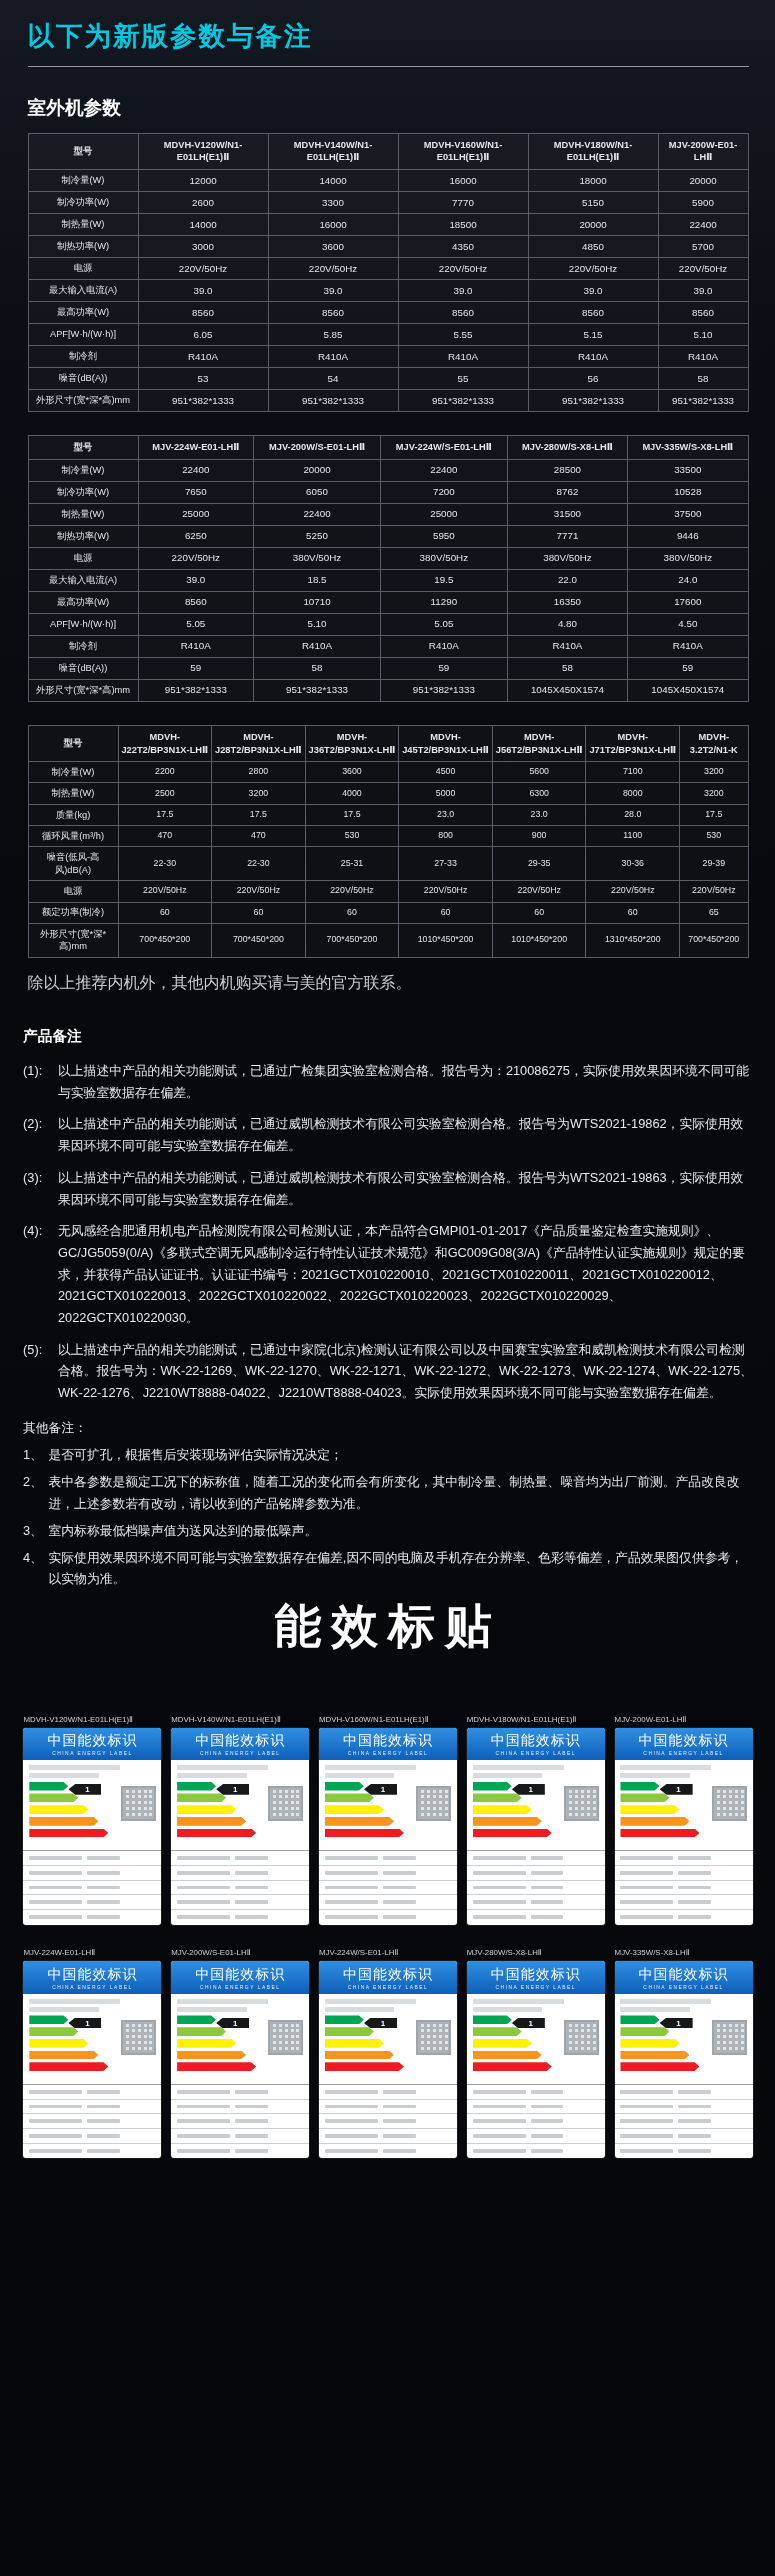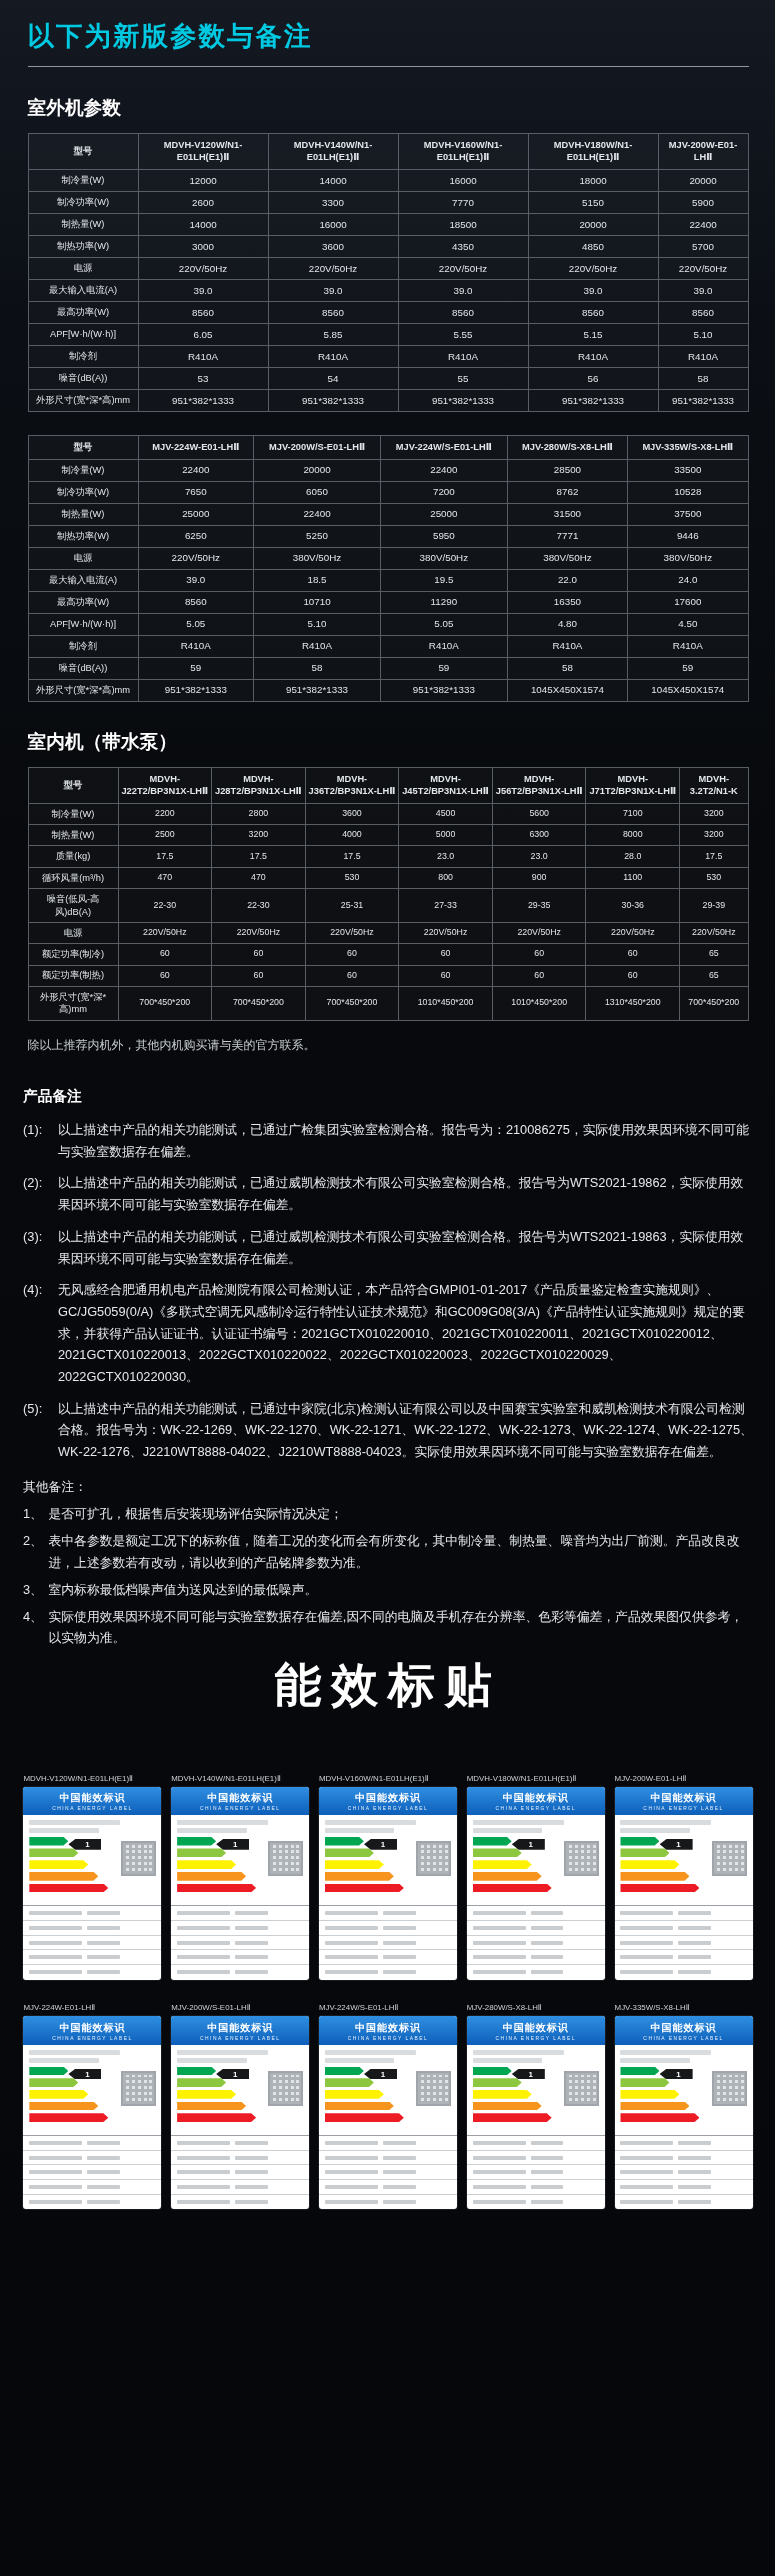--- a/index.html
+++ b/index.html
@@ -13,38 +13,38 @@
   .sec-heading{color:#fff;font-size:18.7px;font-weight:700;margin:27.5px 27.5px 11.8px}
   .spec-table{margin:0 27.5px 23.6px}
   .spec-table table{width:100%;border-collapse:collapse;background:rgba(255,255,255,.03)}
   .spec-table th,.spec-table td{border:1px solid #585d66;color:#e3e6ea;font-weight:400;text-align:center;
        vertical-align:middle;padding:3.9px 2.9px;font-size:9.8px;line-height:1.35}
   .spec-table thead th{font-size:9.3px;padding:4.9px 2px;font-weight:600}
   .spec-table tbody th{font-size:9.3px}
   .outdoor-table table tr > *:first-child{width:110px}
   .indoor-table th,.indoor-table td{font-size:8.8px}
   .indoor-table table tr > *:first-child{width:90px}
-  .footnote{color:#c9cdd1;font-size:12px;margin:-7.9px 27.5px 25.5px}
+  .footnote{color:#c9cdd1;font-size:16px;margin:-7.9px 27.5px 25.5px}
   .notes{margin:33px 23px 0}
   .notes-heading{font-size:14.7px;font-weight:700;color:#fff;margin-bottom:13.7px}
   .note-item{display:flex;font-size:12.8px;line-height:1.7;color:#e6e9ec;margin-bottom:9.8px}
   .note-item .marker{flex:0 0 35px}
   .note-item .text{flex:1}
   .other-heading{font-size:12.8px;color:#e6e9ec;margin:15.7px 0 7.9px}
   .other-item{display:flex;font-size:12.8px;line-height:1.65;color:#e6e9ec;margin-bottom:5.9px}
   .other-item .marker{flex:0 0 25.5px}
   .other-item .text{flex:1}
   .energy{}
   .energy-heading{font-size:47px;font-weight:700;color:#fff;text-align:center;letter-spacing:9.8px;margin-bottom:57px}
   .label-grid{display:flex;justify-content:center;gap:9.8px;margin:0 17.7px 23.6px}
   .label-card{width:138px}
   .label-caption{font-size:7.9px;color:#cfd3d7;margin-bottom:3.9px;white-space:nowrap;overflow:hidden}
   .label-body{background:#fff;border-radius:2.9px;overflow:hidden;box-shadow:0 0 0 1px rgba(255,255,255,.08)}
   .label-head{background:linear-gradient(180deg,#2f8fe2,#0d5fb9);padding:4.9px 2px 3.9px;text-align:center}
-  .label-title{color:#fff;font-size:10px;font-weight:700;letter-spacing:1px}
+  .label-title{color:#fff;font-size:14px;font-weight:400;letter-spacing:1px}
   .label-subtitle{color:#e8f2fc;font-size:4.9px;letter-spacing:1.5px;margin-top:1px}
   .label-mid{position:relative;height:90px;padding:4.9px 5.9px 0}
   .ph-line{height:4.9px;background:#d9dcdf;border-radius:1px;margin-bottom:2.9px}
   .w70{width:72%}.w55{width:55%}
   .scale{margin-top:3.9px}
   .grade-bar{height:8.8px;margin-bottom:2.9px;
        clip-path:polygon(0 0,calc(100% - 4.9px) 0,100% 50%,calc(100% - 4.9px) 100%,0 100%)}
   .b1{width:39px}.b2{width:49px}.b3{width:59px}.b4{width:69px}.b5{width:79px}
   .grade-pointer{position:absolute;left:45px;top:23.6px;width:33px;height:10.8px;background:#16181a;color:#fff;
        font-size:7.9px;font-weight:700;display:flex;align-items:center;justify-content:center;
@@ -274,21 +274,20 @@
               <td>951*382*1333</td>
               <td>1045X450X1574</td>
               <td>1045X450X1574</td>
             </tr>
           </tbody>
         </table>
       </div>
   </section>
 
   <section>
-    <h2 class="sec-heading">室内机（带水泵）</h2>
     <div class="spec-table indoor-table">
         <table>
           <thead>
             <tr>
               <th>型号</th>
               <th>MDVH-J22T2/BP3N1X-LHⅡ</th>
               <th>MDVH-J28T2/BP3N1X-LHⅡ</th>
               <th>MDVH-J36T2/BP3N1X-LHⅡ</th>
               <th>MDVH-J45T2/BP3N1X-LHⅡ</th>
               <th>MDVH-J56T2/BP3N1X-LHⅡ</th>
@@ -352,30 +351,20 @@
               <td>220V/50Hz</td>
               <td>220V/50Hz</td>
               <td>220V/50Hz</td>
               <td>220V/50Hz</td>
               <td>220V/50Hz</td>
               <td>220V/50Hz</td>
               <td>220V/50Hz</td>
             </tr>
             <tr>
               <th>额定功率(制冷)</th>
-              <td>60</td>
-              <td>60</td>
-              <td>60</td>
-              <td>60</td>
-              <td>60</td>
-              <td>60</td>
-              <td>65</td>
-            </tr>
-            <tr>
-              <th>额定功率(制热)</th>
               <td>60</td>
               <td>60</td>
               <td>60</td>
               <td>60</td>
               <td>60</td>
               <td>60</td>
               <td>65</td>
             </tr>
             <tr>
               <th>外形尺寸(宽*深*高)mm</th>

